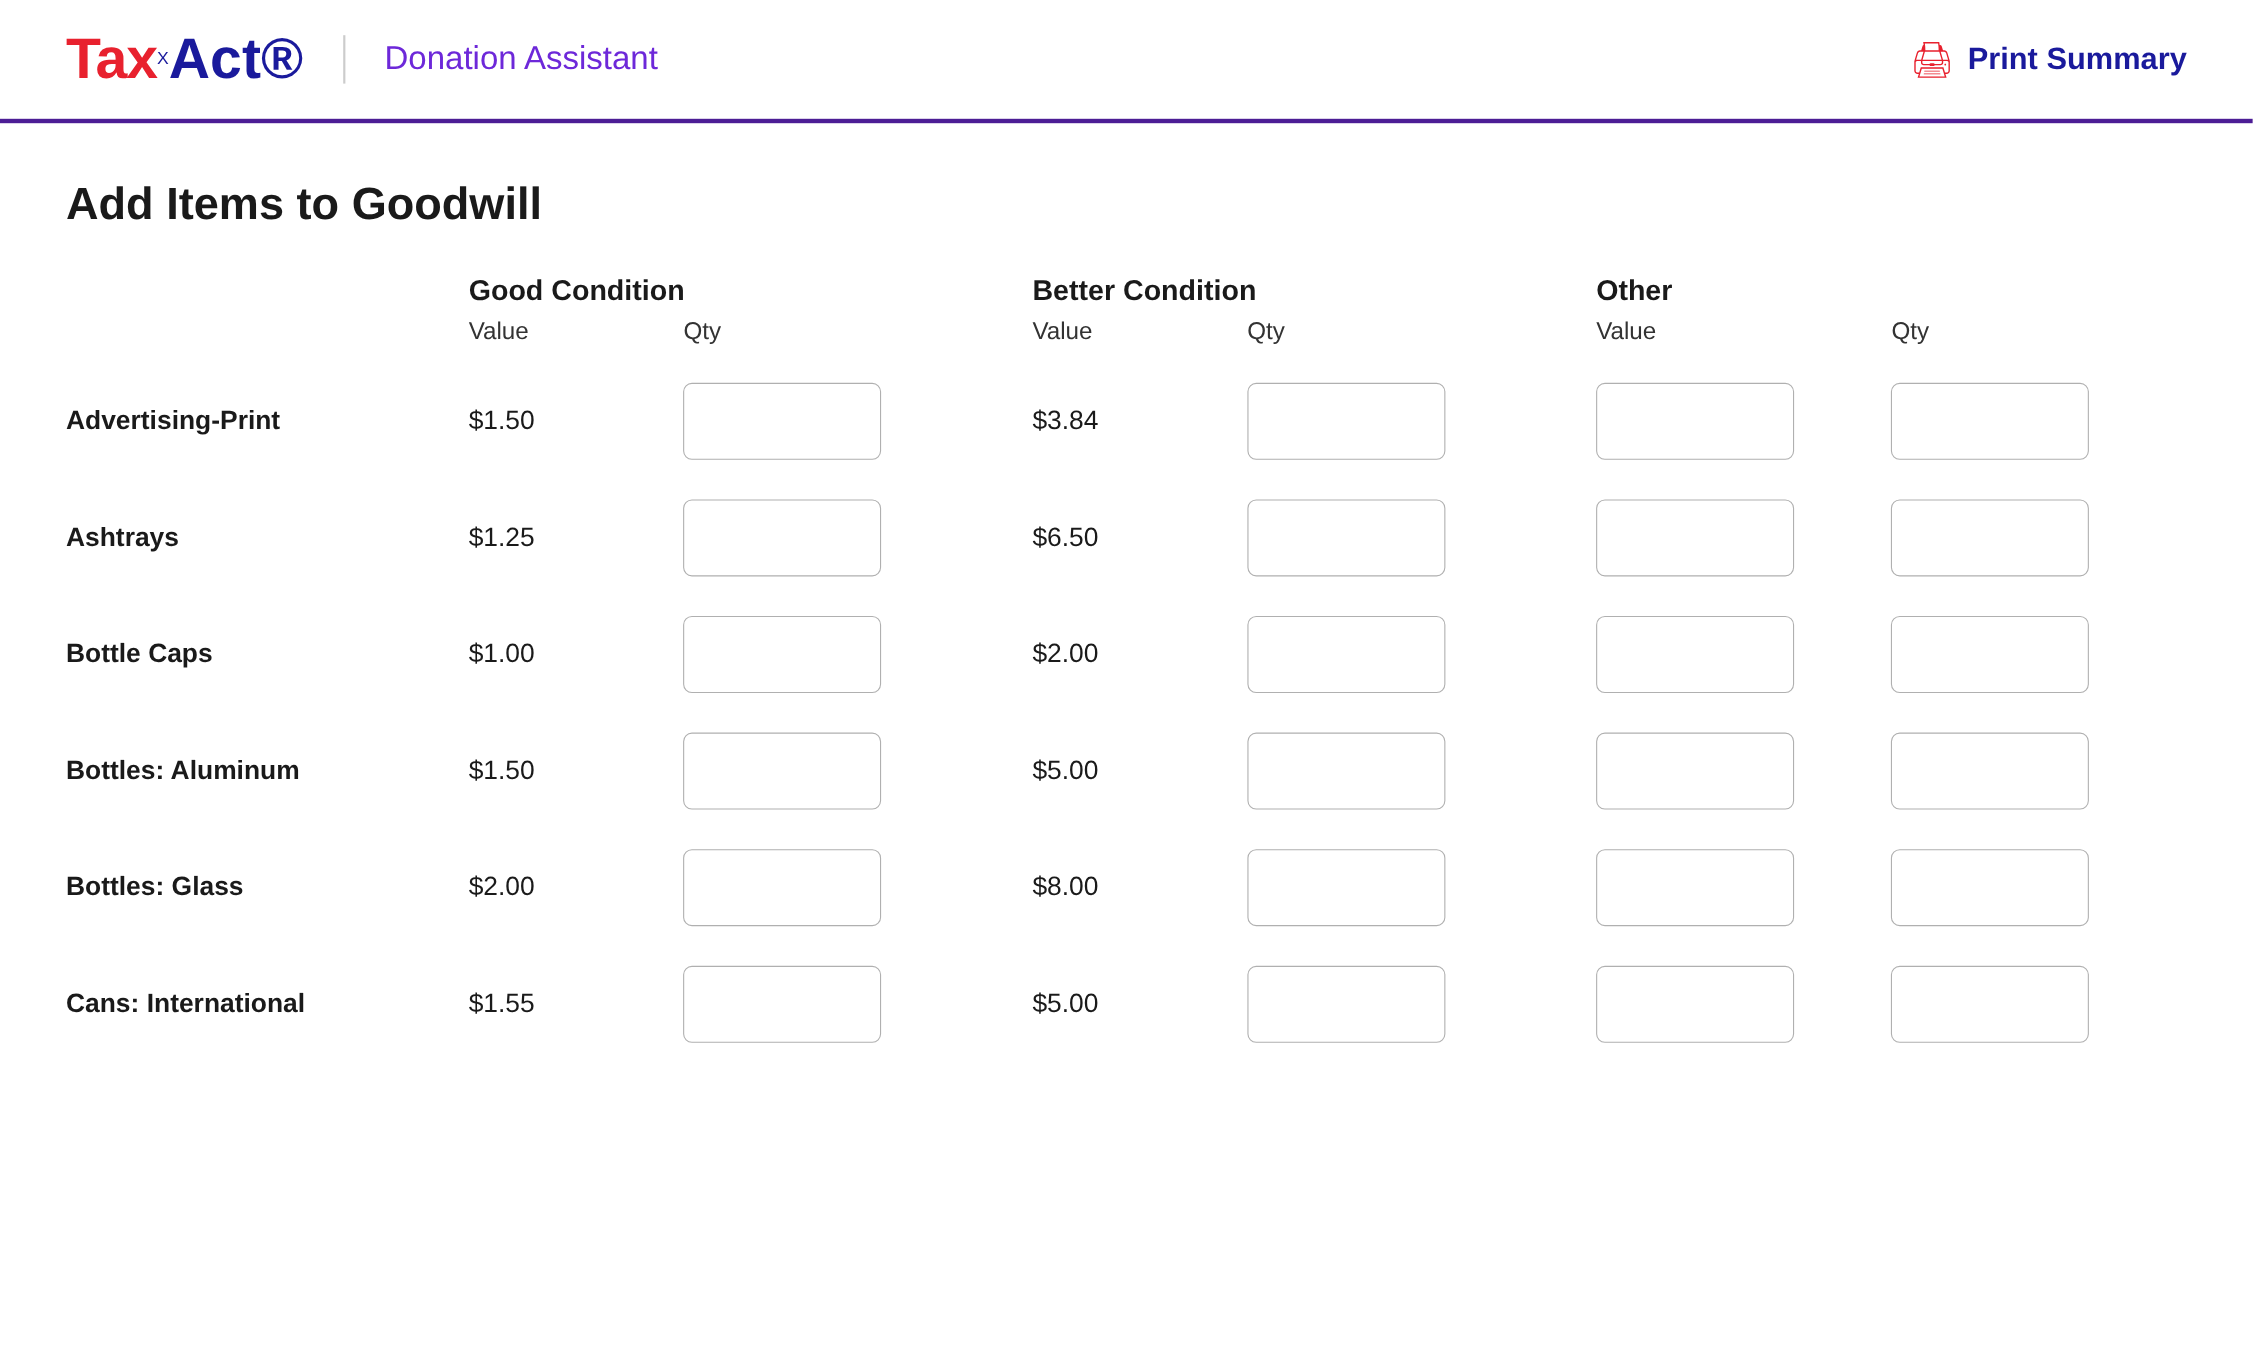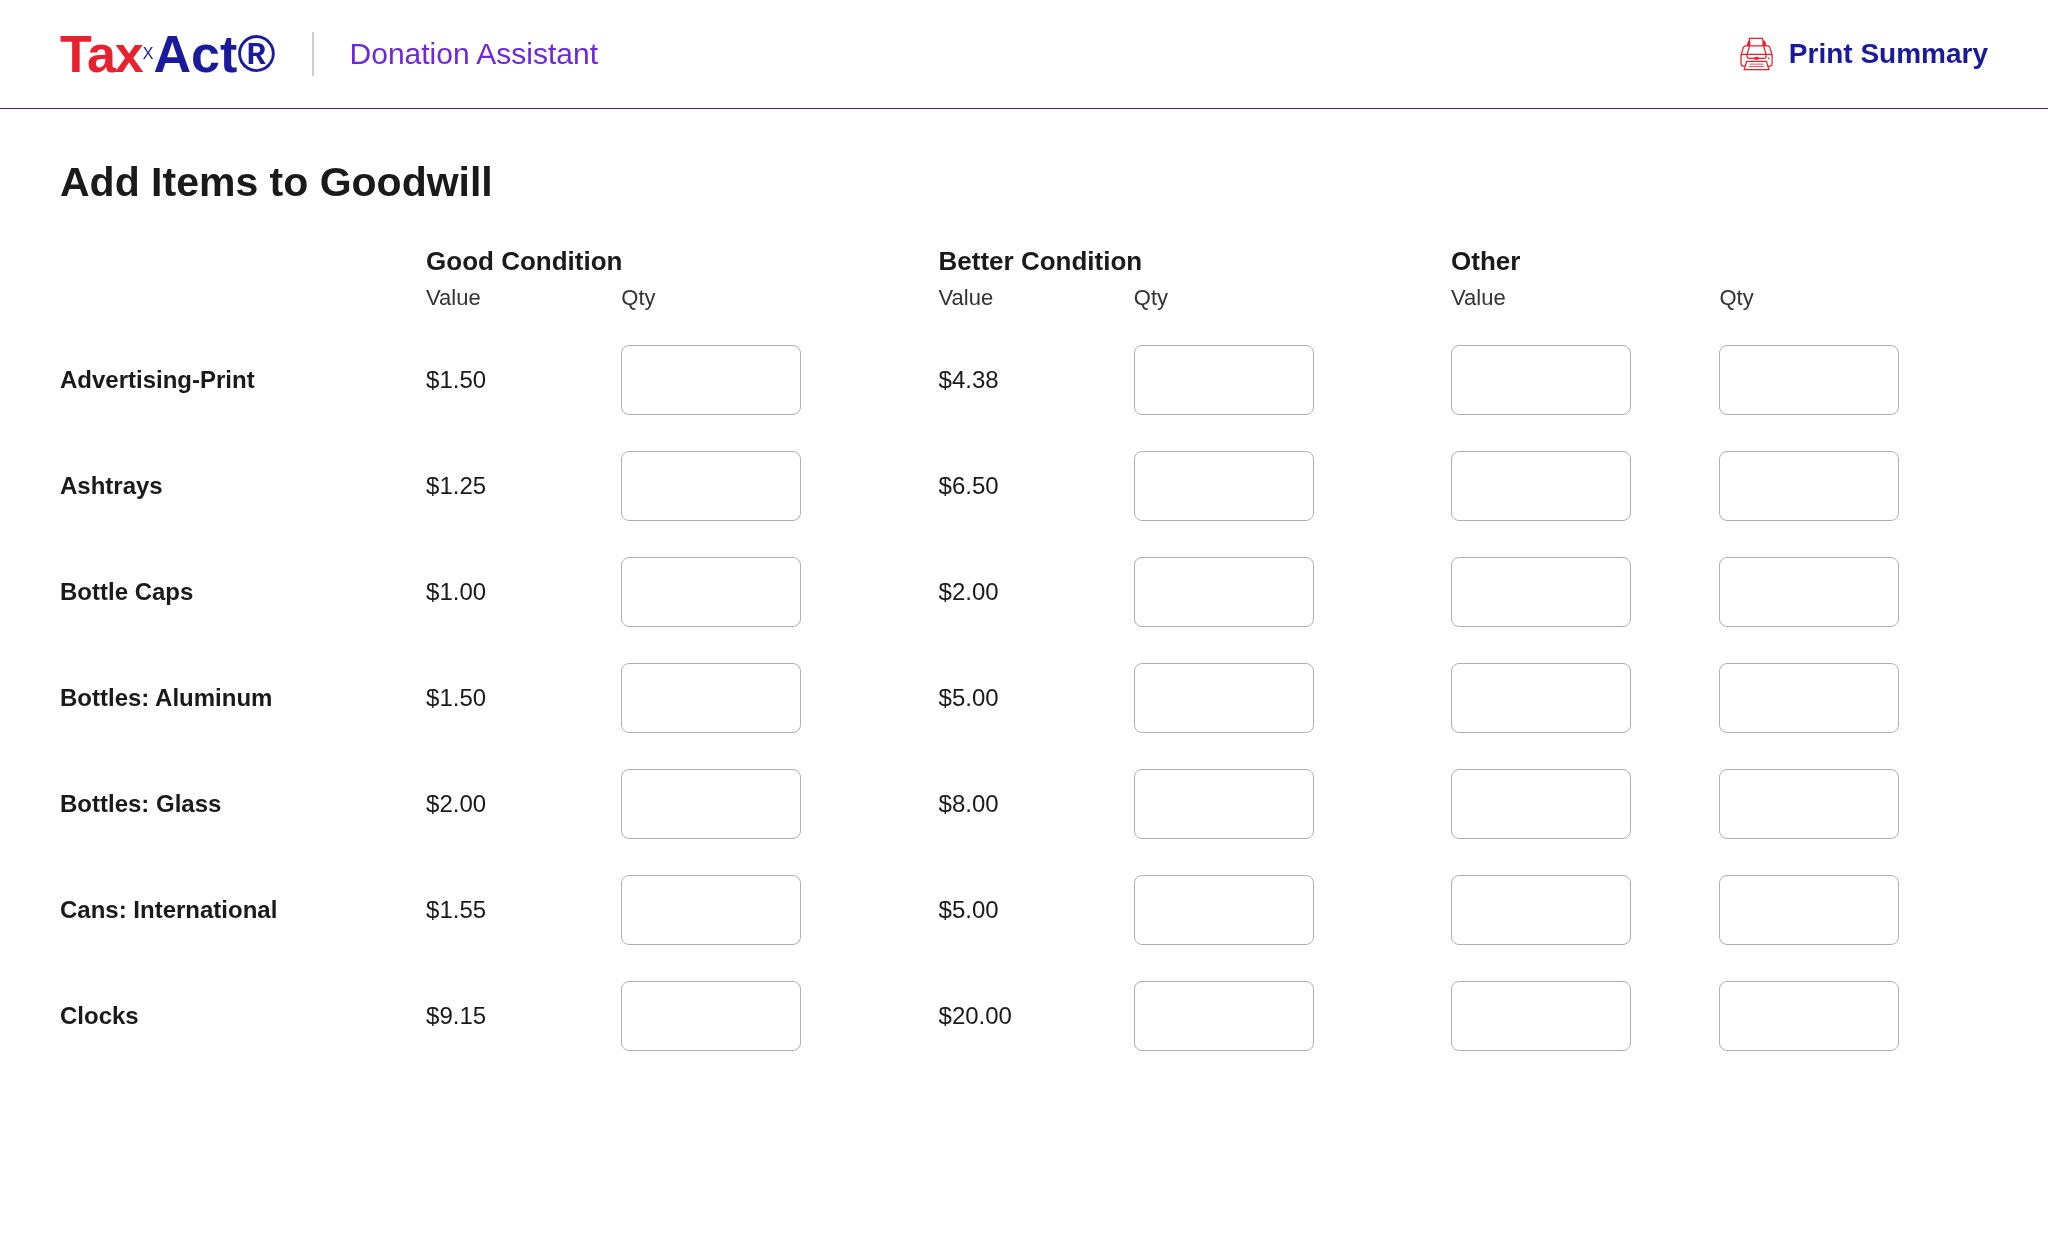--- a/index.html
+++ b/index.html
@@ -14,21 +14,21 @@
       color: #1a1a1a;
       width: 2048px;
       min-height: 1242px;
     }
 
     .header {
       display: flex;
       align-items: center;
       justify-content: space-between;
       padding: 24px 60px;
-      border-bottom: 1px solid #4c1d95;
+      border-bottom: 4px solid #4c1d95;
     }
 
     .logo-area {
       display: flex;
       align-items: center;
       gap: 16px;
     }
 
     .logo {
       display: flex;
@@ -248,21 +248,21 @@
       </tr>
     </thead>
     <tbody id="table-body">
     <tr class="item-row">
       <td class="item-name">Advertising-Print</td>
       <td class="item-value">$1.50</td>
       <td>
         <input type="text" class="qty-input" aria-label="Good Condition Qty for Advertising-Print" style="">
       </td>
       <td></td>
-      <td class="item-value">$4.38</td>
+      <td class="item-value">$3.84</td>
       <td>
         <input type="text" class="qty-input" aria-label="Better Condition Qty for Advertising-Print" style="">
       </td>
       <td></td>
       <td>
         <input type="text" class="qty-input" aria-label="Other Value for Advertising-Print" style="">
       </td>
       <td>
         <input type="text" class="qty-input" aria-label="Other Qty for Advertising-Print" style="">
       </td>
@@ -353,36 +353,17 @@
       <td class="item-value">$5.00</td>
       <td>
         <input type="text" class="qty-input" aria-label="Better Condition Qty for Cans: International" style="">
       </td>
       <td></td>
       <td>
         <input type="text" class="qty-input" aria-label="Other Value for Cans: International" style="">
       </td>
       <td>
         <input type="text" class="qty-input" aria-label="Other Qty for Cans: International" style="">
-      </td>
-    </tr>
-        <tr class="item-row">
-      <td class="item-name">Clocks</td>
-      <td class="item-value">$9.15</td>
-      <td>
-        <input type="text" class="qty-input" aria-label="Good Condition Qty for Clocks" style="">
-      </td>
-      <td></td>
-      <td class="item-value">$20.00</td>
-      <td>
-        <input type="text" class="qty-input" aria-label="Better Condition Qty for Clocks" style="">
-      </td>
-      <td></td>
-      <td>
-        <input type="text" class="qty-input" aria-label="Other Value for Clocks" style="">
-      </td>
-      <td>
-        <input type="text" class="qty-input" aria-label="Other Qty for Clocks" style="">
       </td>
     </tr>
       </tbody>
   </table>
 </main>
 
 </body></html>

